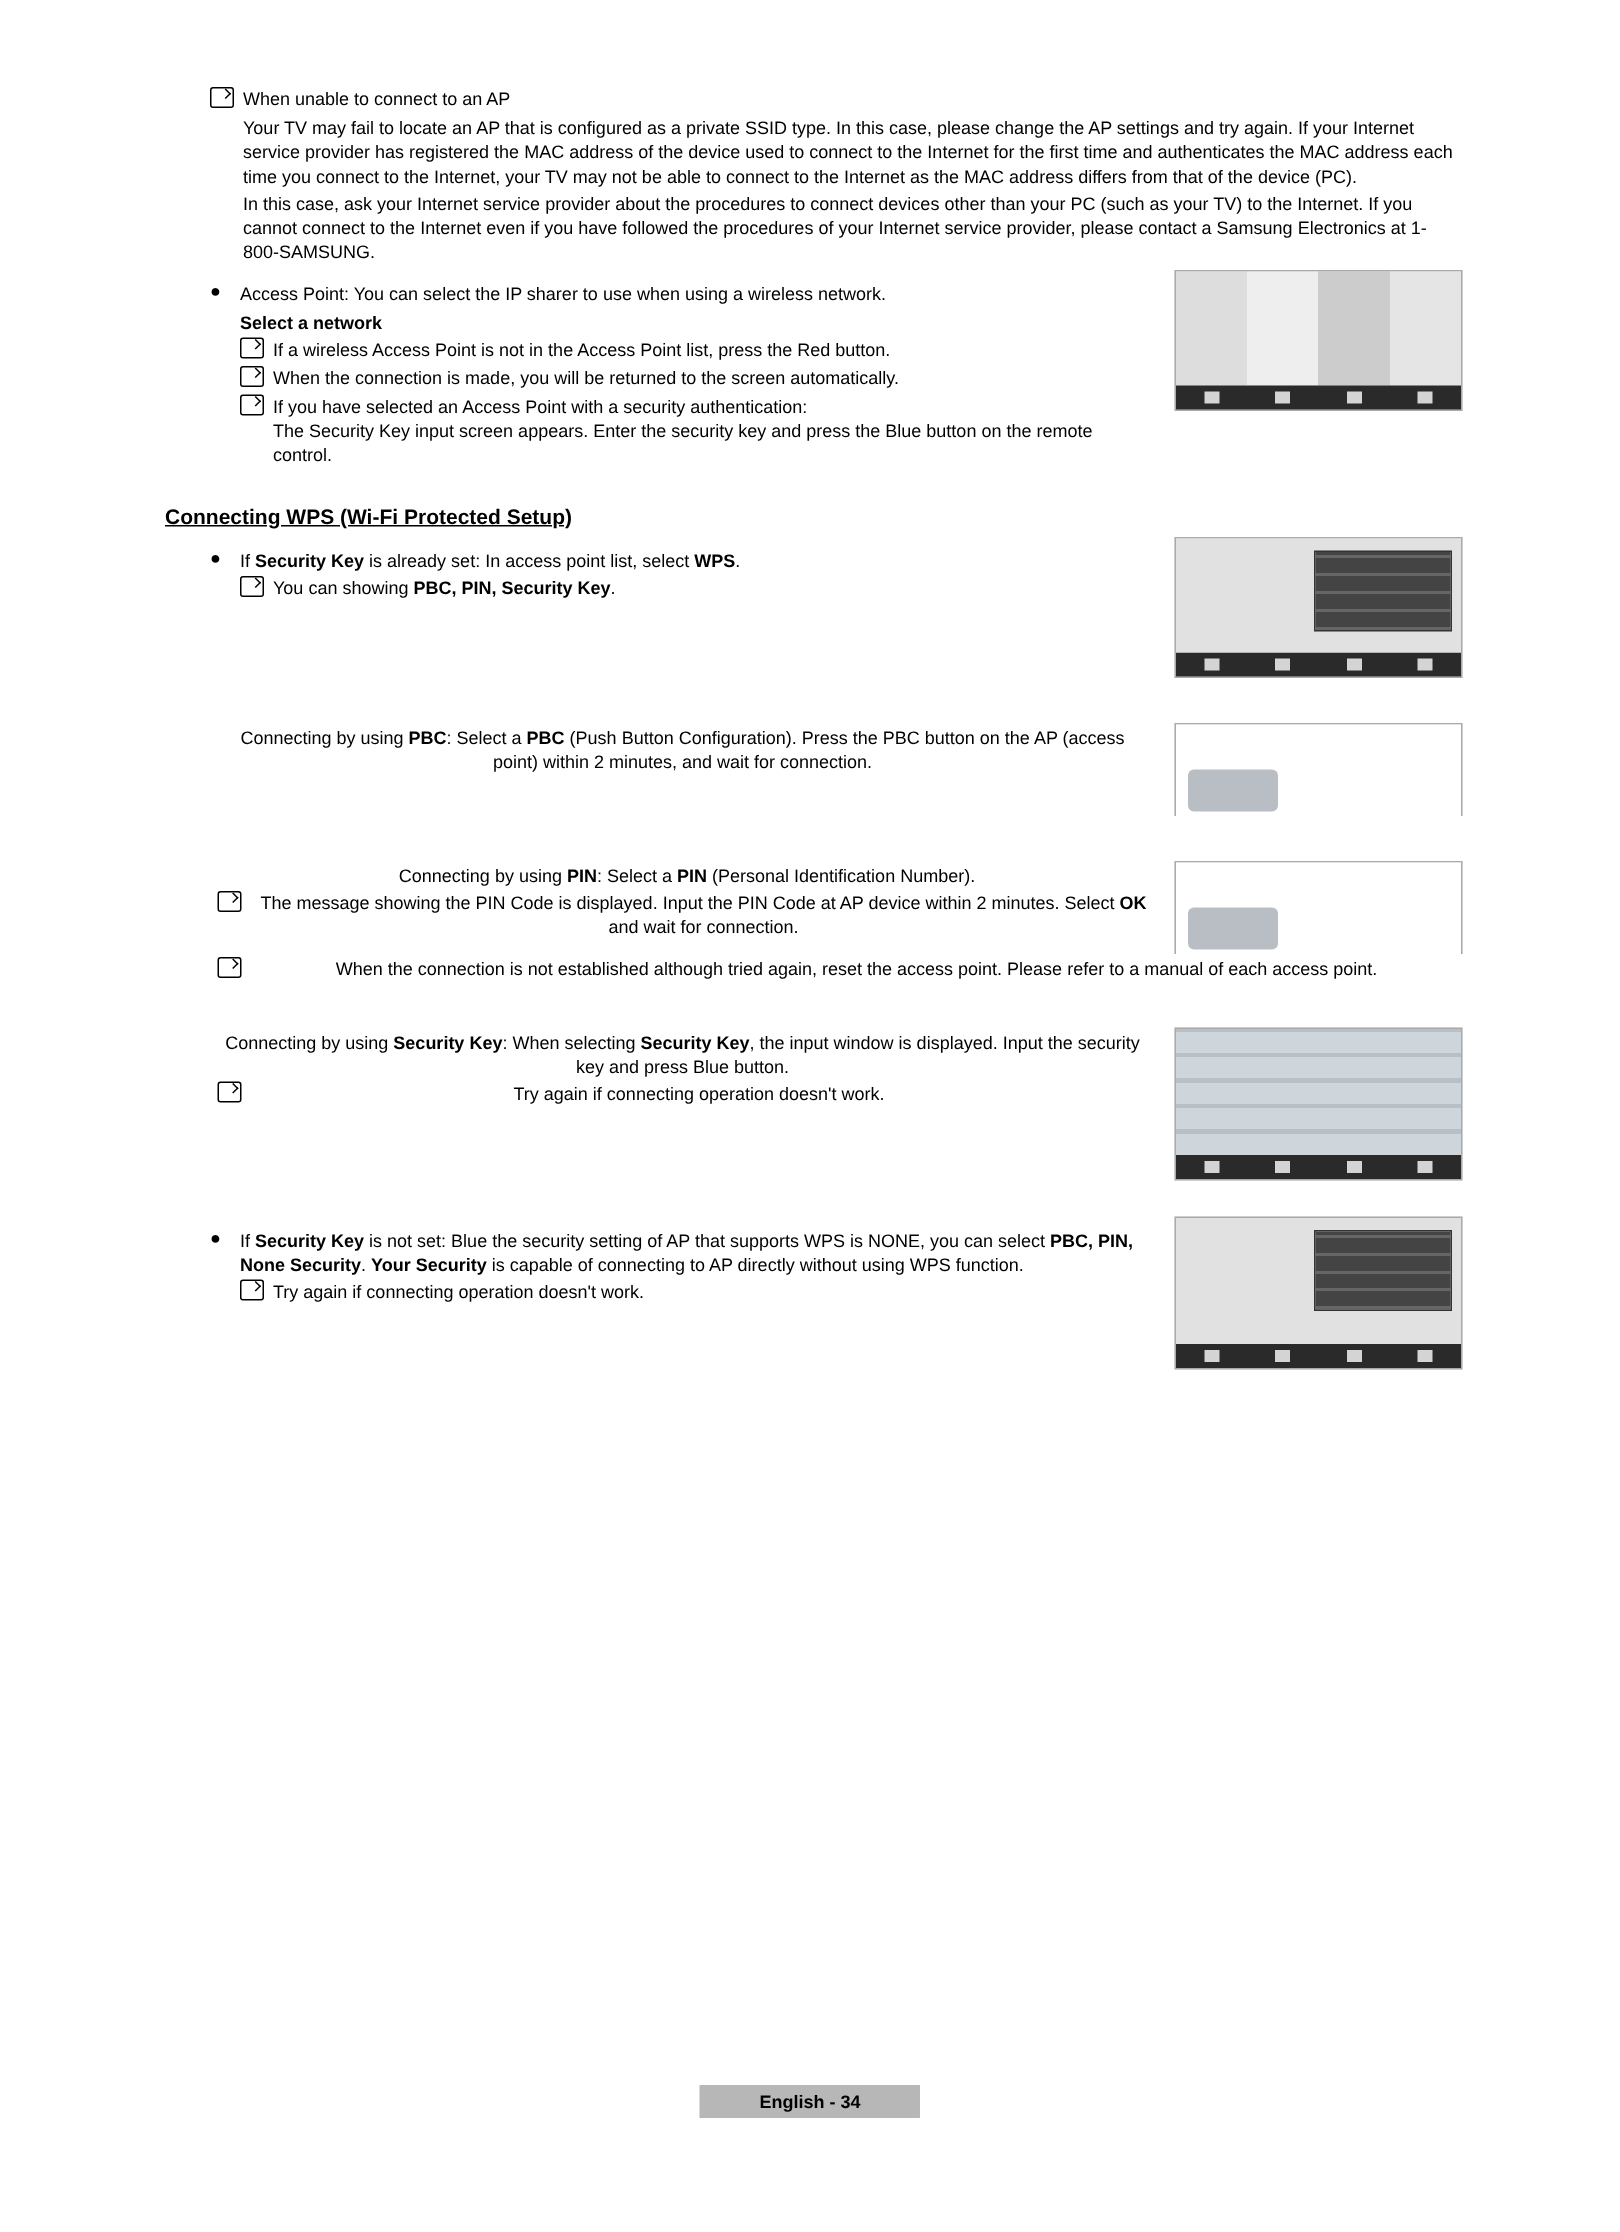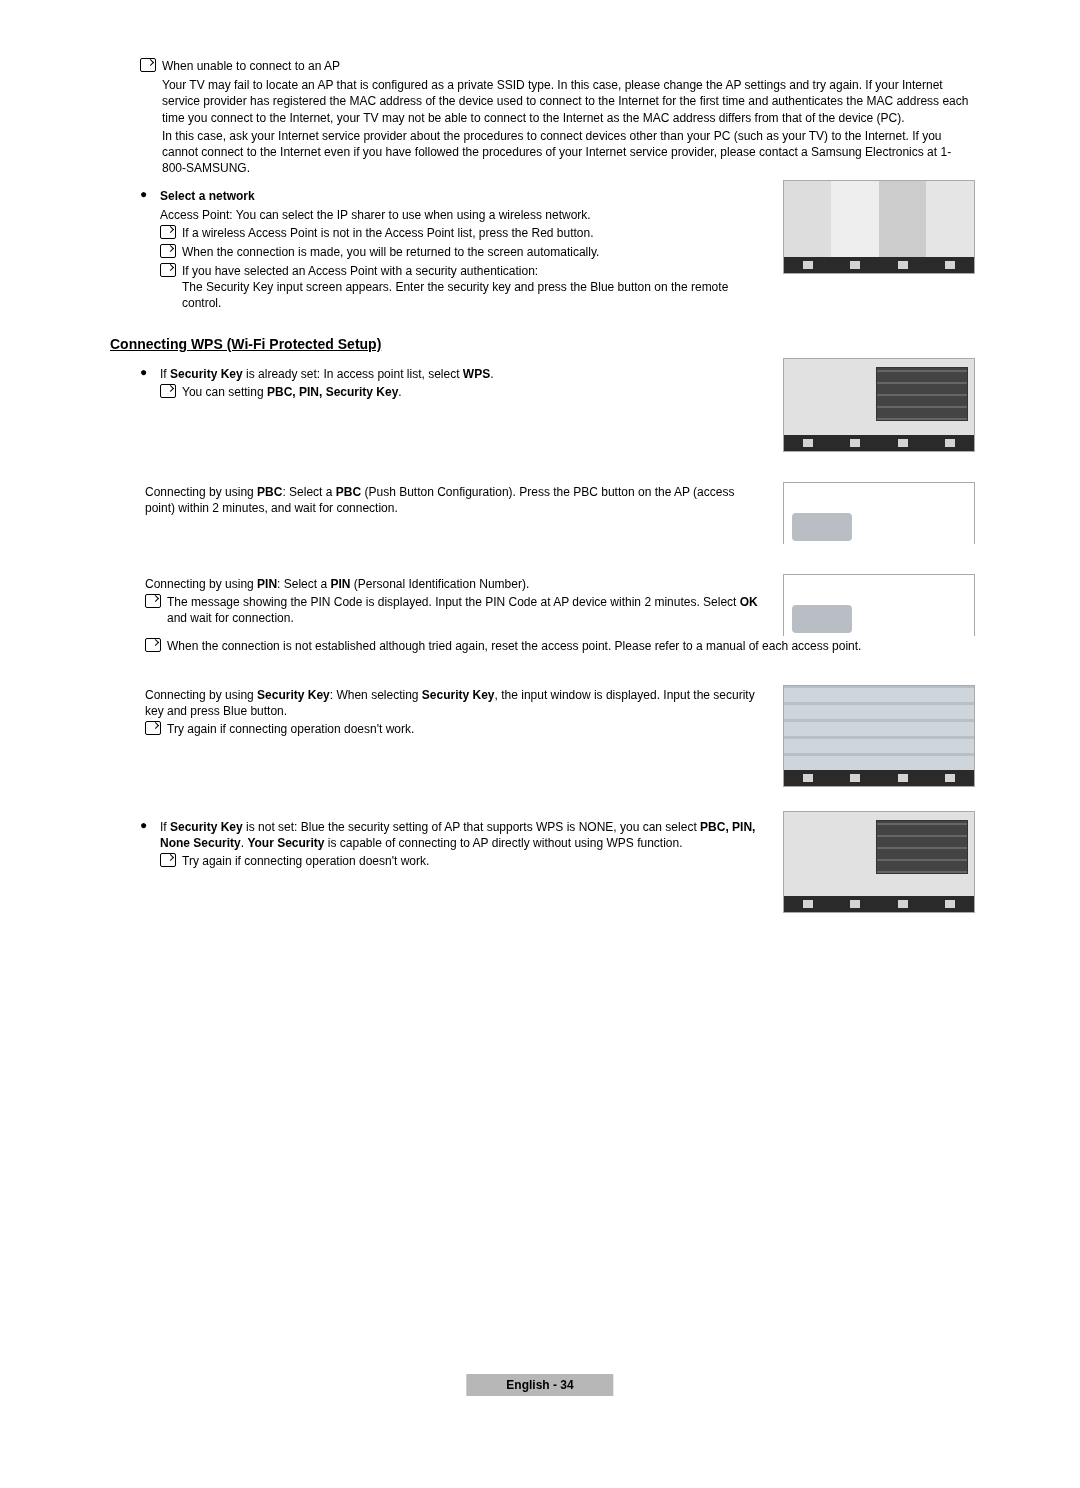--- a/index.html
+++ b/index.html
@@ -47,21 +47,21 @@
   .bullet-row {
     display: flex;
     margin-top: 6px;
     line-height: 1.35;
   }
   .bullet-col { flex: 0 0 20px; }
   .bullet-dot { font-weight: bold; }
   .bullet-body { flex: 1; }
   p { margin: 2px 0; line-height: 1.35; }
   .indent-1 { margin-left: 30px; }
-  .indent-3 { margin-left: 35px; }
+  .indent-3 { margin-left: 35px; text-align: center; }
   .sect-head {
     font-weight: bold;
     text-decoration: underline;
     margin-top: 22px;
     margin-bottom: 6px;
     font-size: 14px;
   }
   .col-wrap {
     display: flex;
     gap: 18px;
@@ -96,21 +96,21 @@
     background: repeating-linear-gradient(0deg, #666 0 2px, #444 2px 12px);
     border:1px solid #333;
   }
   .thumb-router .thumb-top { position:relative; background:#fff; }
   .thumb-router .thumb-top::before {
     content:''; position:absolute; left:8px; bottom:6px; width:60px; height:28px;
     background:#b9bec4; border-radius:4px;
   }
   .footer {
     position: absolute;
-    bottom: 20px;
+    bottom: 4px;
     left: 50%;
     transform: translateX(-50%);
     background: #b7b7b7;
     color: #000;
     font-weight: bold;
     padding: 4px 40px;
     font-size: 12px;
   }
   b { font-weight: bold; }
 </style>
@@ -126,22 +126,22 @@
     </div>
     <p style="margin-left:22px;">Your TV may fail to locate an AP that is configured as a private SSID type. In this case, please change the AP settings and try again. If your Internet service provider has registered the MAC address of the device used to connect to the Internet for the first time and authenticates the MAC address each time you connect to the Internet, your TV may not be able to connect to the Internet as the MAC address differs from that of the device (PC).</p>
     <p style="margin-left:22px;">In this case, ask your Internet service provider about the procedures to connect devices other than your PC (such as your TV) to the Internet. If you cannot connect to the Internet even if you have followed the procedures of your Internet service provider, please contact a Samsung Electronics at 1-800-SAMSUNG.</p>
   </div>
 
   <div class="col-wrap" style="margin-top:4px;">
     <div class="col-text">
       <div class="bullet-row indent-1">
         <div class="bullet-col"><span class="bullet-dot">●</span></div>
         <div class="bullet-body">
+          <p>Access Point: You can select the IP sharer to use when using a wireless network.</p>
           <p><b>Select a network</b></p>
-          <p>Access Point: You can select the IP sharer to use when using a wireless network.</p>
           <div class="note-line">
             <div class="nicon-col"><span class="note-icon"></span></div>
             <div class="ntext-col">If a wireless Access Point is not in the Access Point list, press the Red button.</div>
           </div>
           <div class="note-line">
             <div class="nicon-col"><span class="note-icon"></span></div>
             <div class="ntext-col">When the connection is made, you will be returned to the screen automatically.</div>
           </div>
           <div class="note-line">
             <div class="nicon-col"><span class="note-icon"></span></div>
@@ -172,21 +172,21 @@
     <div class="col-text">
       <div class="bullet-row indent-1">
         <div class="bullet-col"><span class="bullet-dot">●</span></div>
         <div class="bullet-body">
           <p>
             <span>If </span><b>Security Key</b><span> is already set: In access point list, select </span><b>WPS</b><span>.</span>
           </p>
           <div class="note-line">
             <div class="nicon-col"><span class="note-icon"></span></div>
             <div class="ntext-col">
-              <span>You can setting </span><b>PBC, PIN, Security Key</b><span>.</span>
+              <span>You can showing </span><b>PBC, PIN, Security Key</b><span>.</span>
             </div>
           </div>
         </div>
       </div>
     </div>
     <div class="col-img">
       <div class="thumb thumb-list" style="height:92px;">
         <div class="thumb-top"></div>
         <div class="thumb-bar">
             <span></span>

